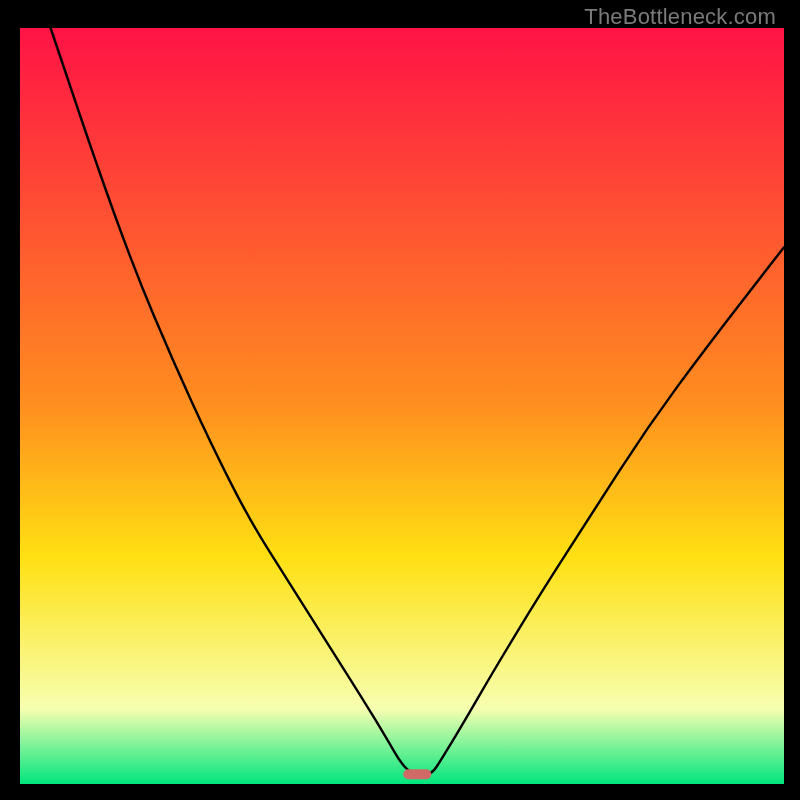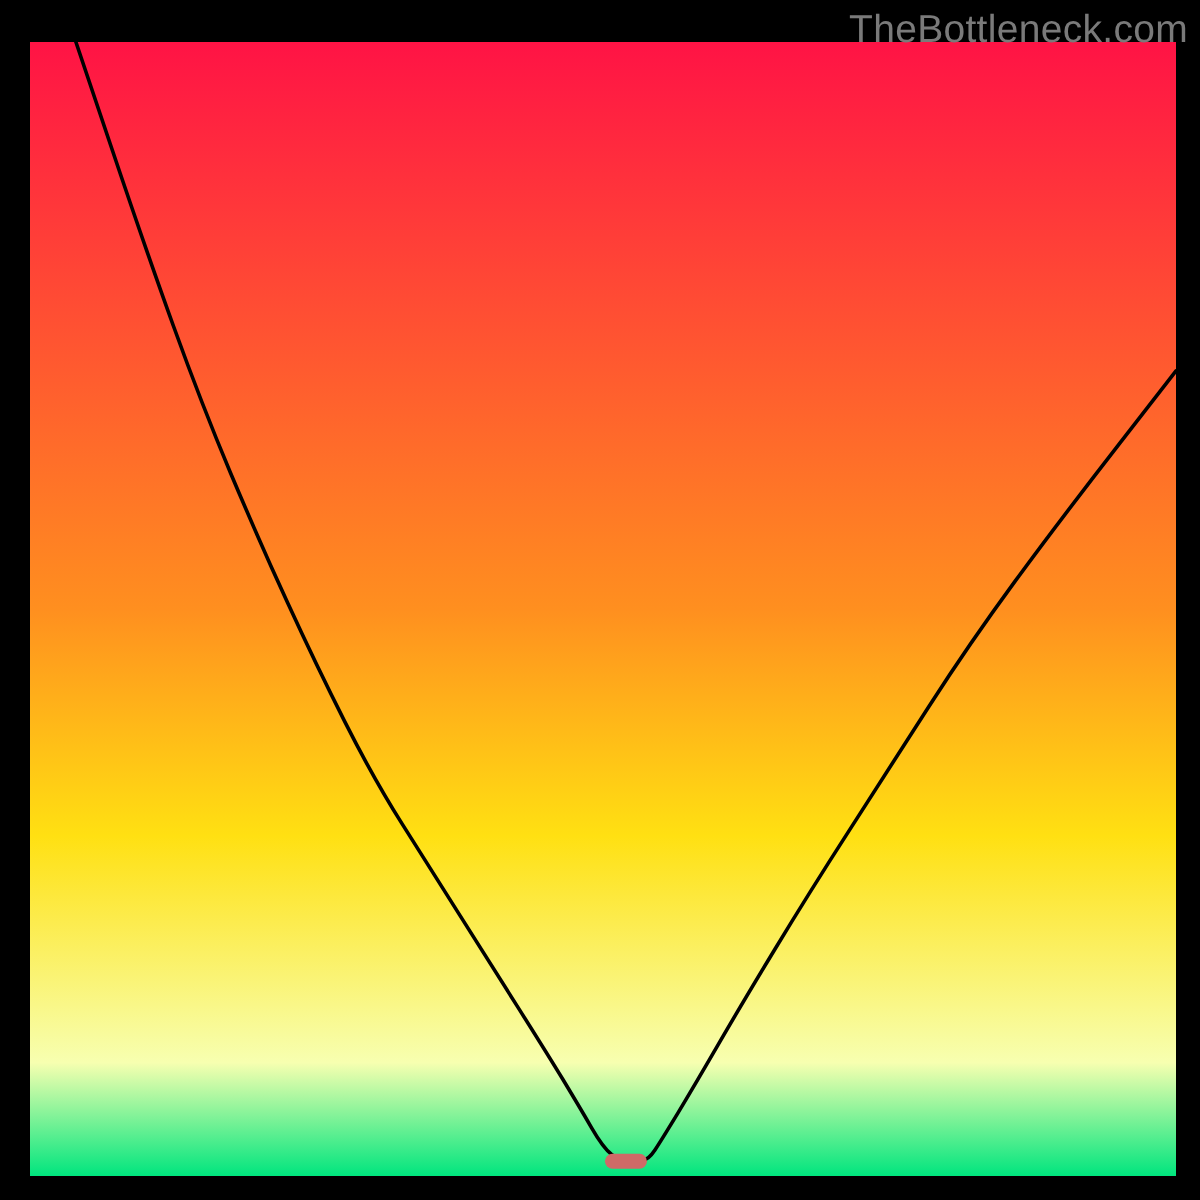--- a/index.html
+++ b/index.html
@@ -13,23 +13,23 @@
   }
   .frame {
     position: relative;
     width: 800px;
     height: 800px;
     background: #000;
   }
   .watermark {
     position: absolute;
     top: 4px;
-    right: 8px;
+    right: 24px;
     color: #7a7a7a;
-    font-size: 26px;
+    font-size: 22px;
     font-weight: 500;
     letter-spacing: 0.2px;
     z-index: 20;
     user-select: text;
   }
   svg {
     position: absolute;
     top: 0;
     left: 0;
   }

